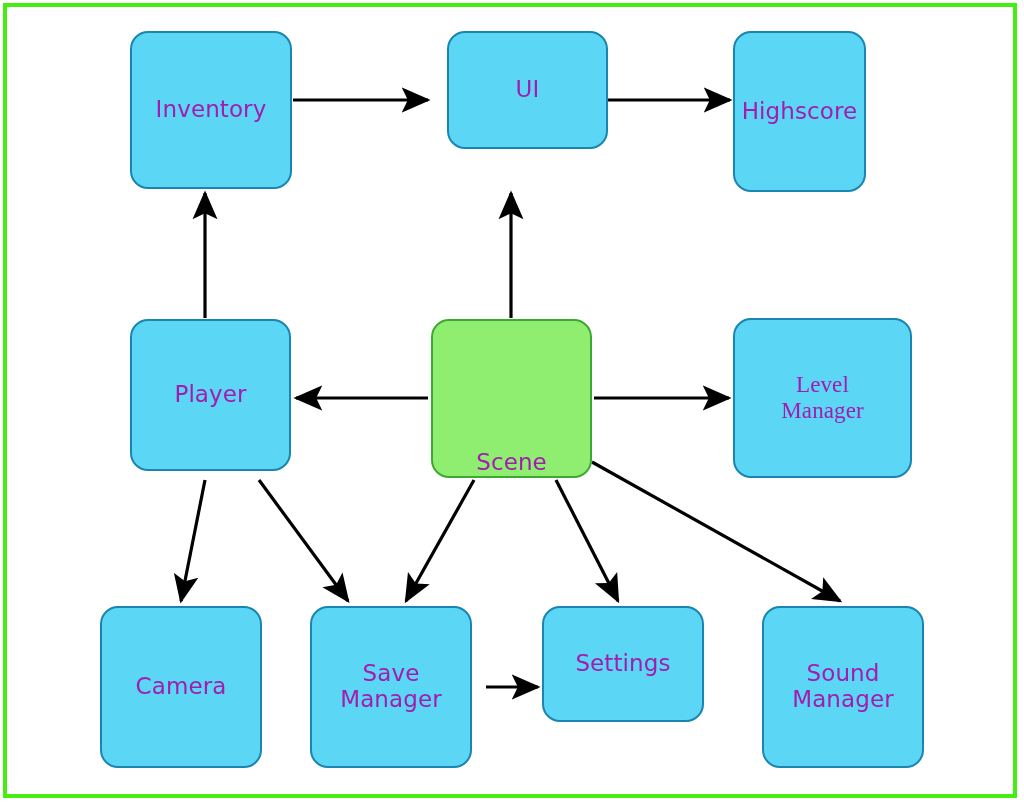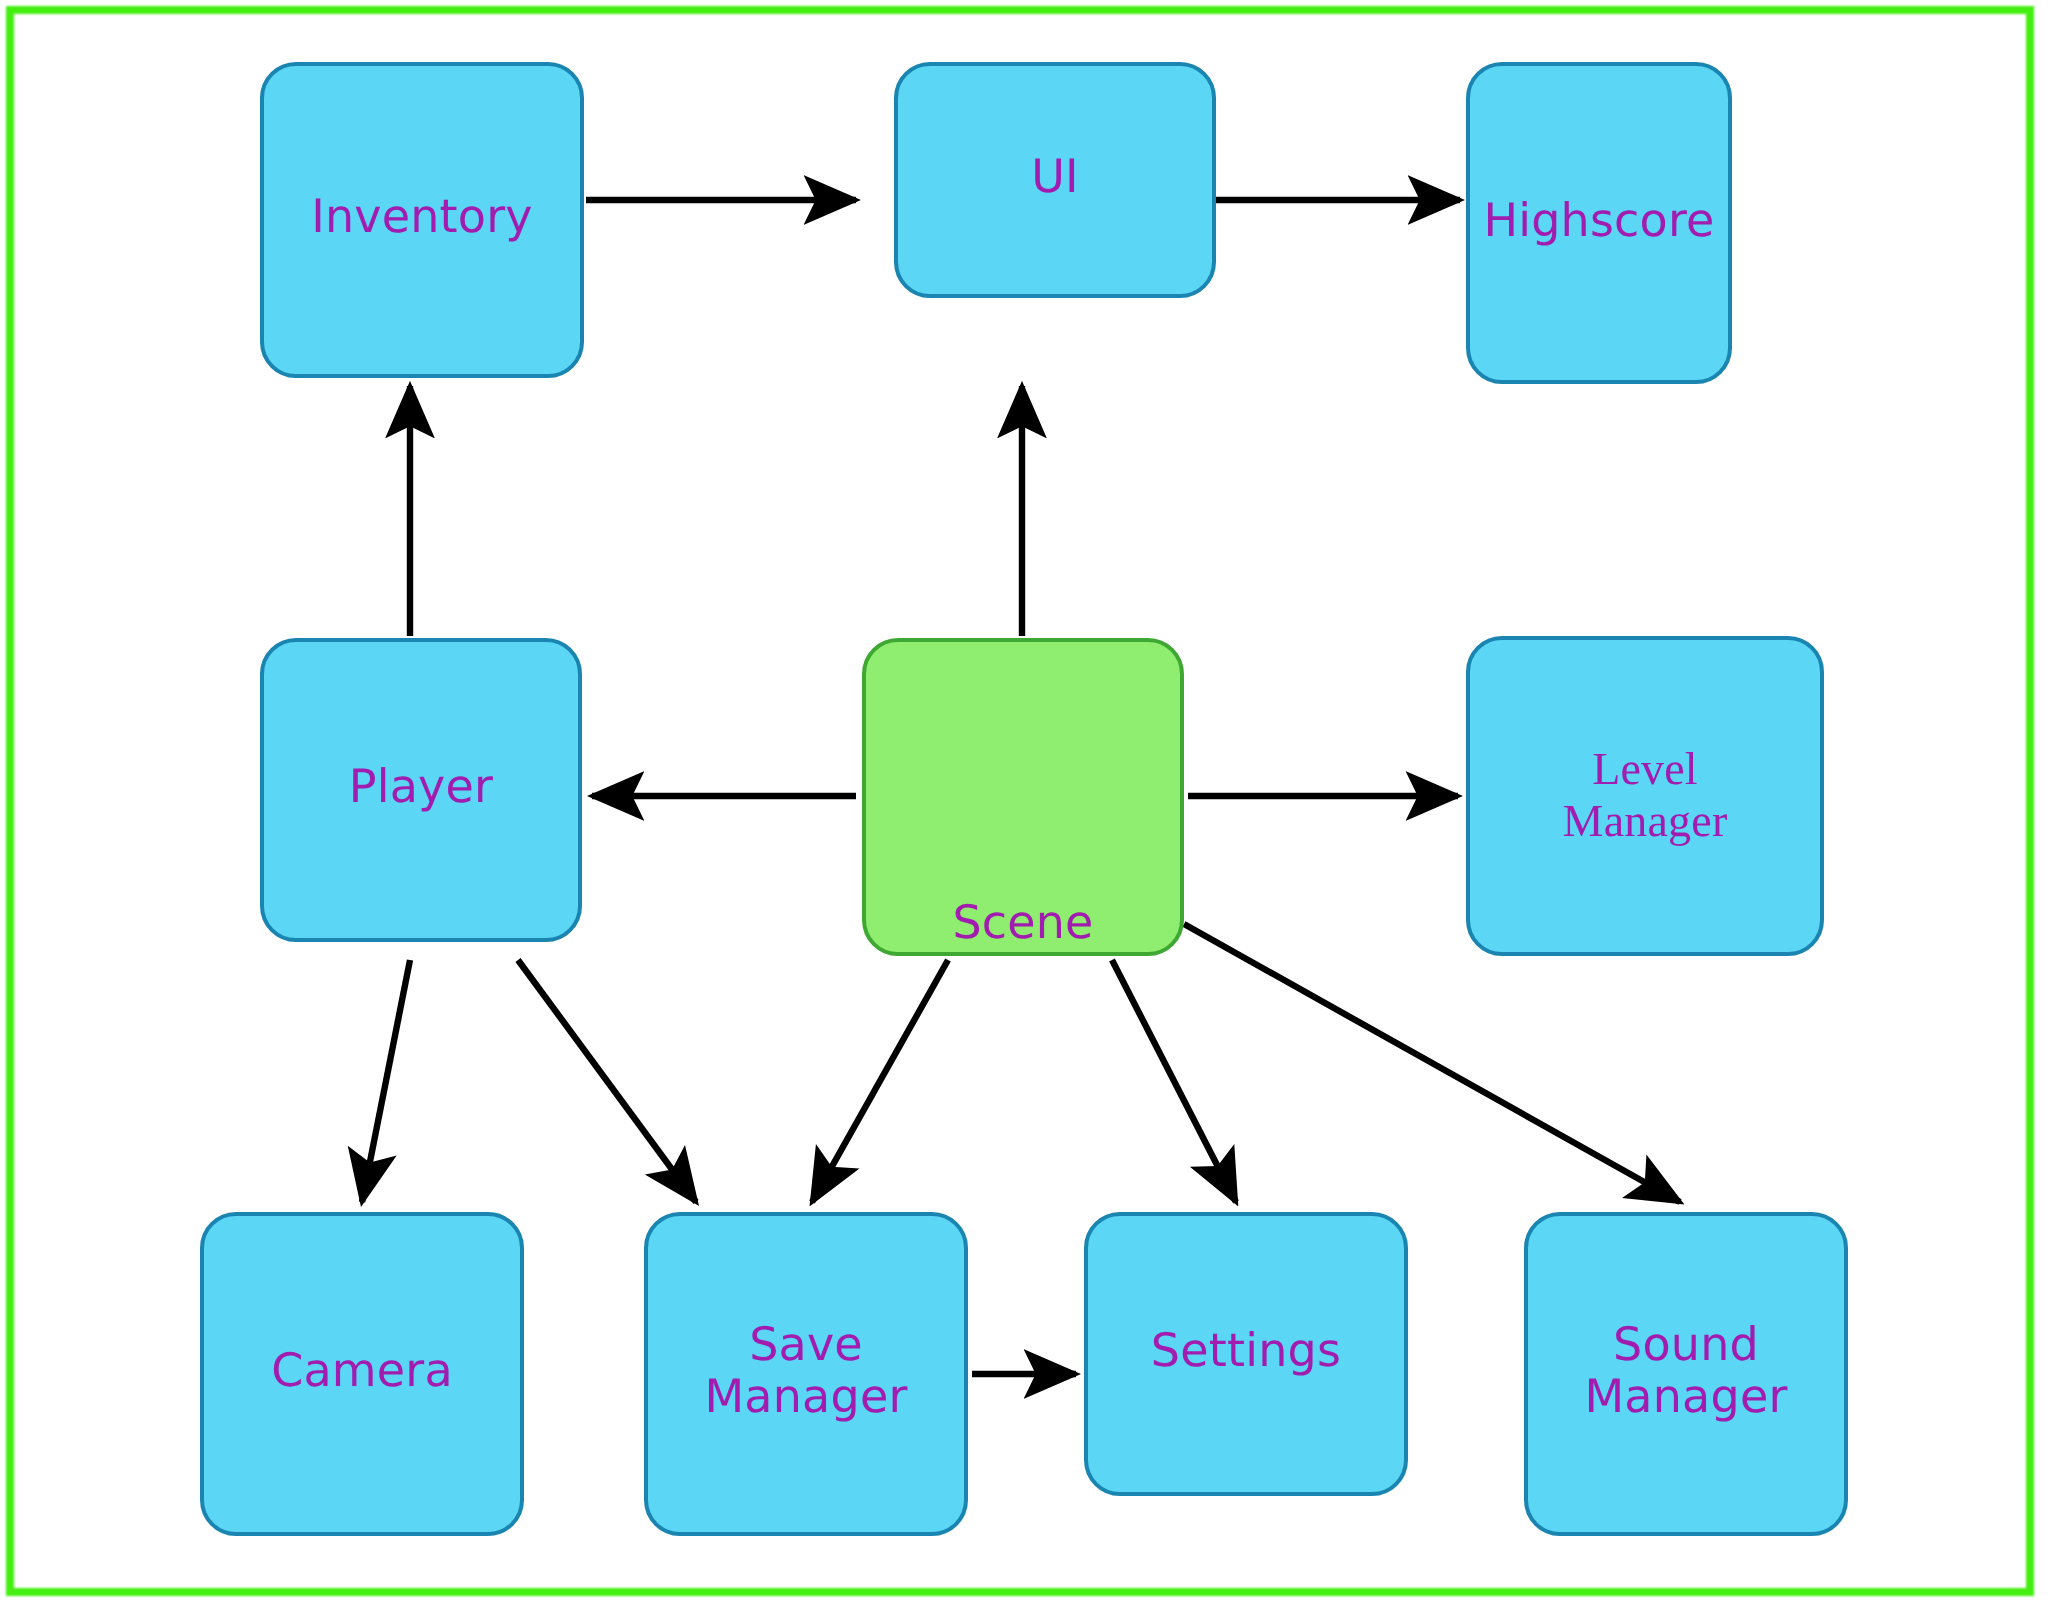--- a/index.html
+++ b/index.html
@@ -92,20 +92,20 @@
 
   <div id="node-layer">
       <div class="node blue" style="left: 130px; top: 31px; width: 162px; height: 158px;"><span>Inventory</span></div>
       <div class="node blue" style="left: 447px; top: 31px; width: 161px; height: 118px;"><span>UI</span></div>
       <div class="node blue" style="left: 733px; top: 31px; width: 133px; height: 161px;"><span>Highscore</span></div>
       <div class="node blue" style="left: 130px; top: 319px; width: 161px; height: 152px;"><span>Player</span></div>
       <div class="node green" style="left: 431px; top: 319px; width: 161px; height: 159px; align-items: flex-end;"><span>Scene</span></div>
       <div class="node blue" style="left: 733px; top: 318px; width: 179px; height: 160px; font-family: Liberation Serif, serif;"><span>Level
 Manager</span></div>
       <div class="node blue" style="left: 100px; top: 606px; width: 162px; height: 162px; justify-content: center;"><span>Camera</span></div>
-      <div class="node blue" style="left: 322px; top: 606px; width: 162px; height: 162px;"><span>Save
+      <div class="node blue" style="left: 310px; top: 606px; width: 162px; height: 162px;"><span>Save
 Manager</span></div>
-      <div class="node blue" style="left: 542px; top: 606px; width: 162px; height: 142px;"><span>Settings</span></div>
+      <div class="node blue" style="left: 542px; top: 606px; width: 162px; height: 116px;"><span>Settings</span></div>
       <div class="node blue" style="left: 762px; top: 606px; width: 162px; height: 162px;"><span>Sound
 Manager</span></div>
     </div>
 
 </div>
 
 </body></html>

